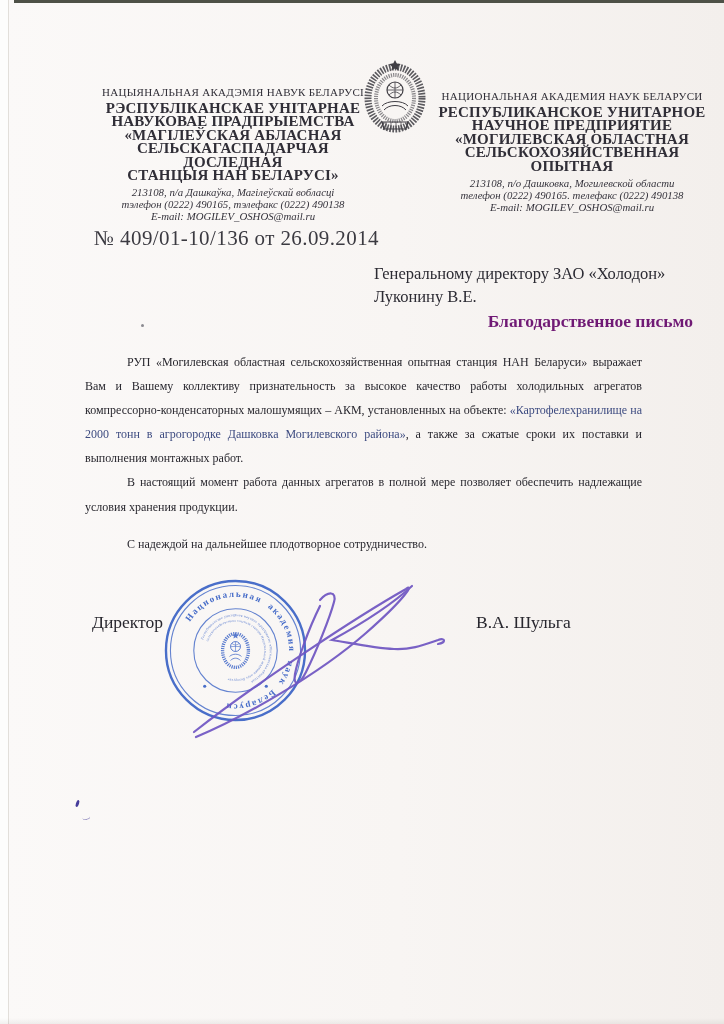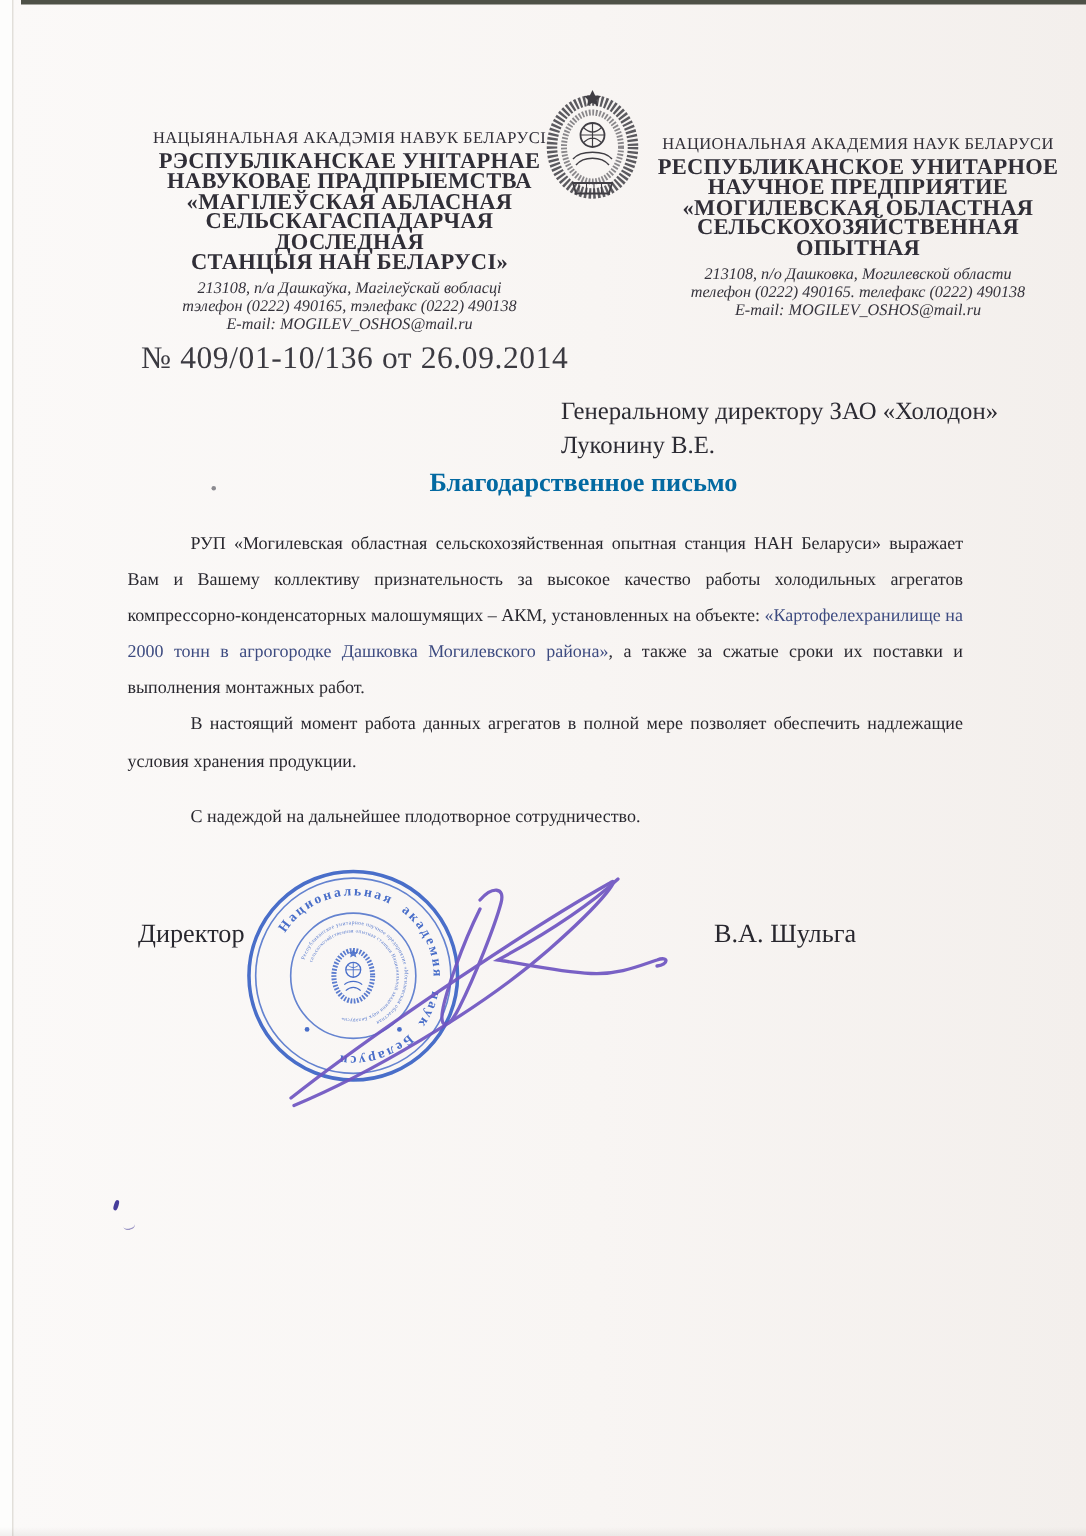--- a/index.html
+++ b/index.html
@@ -21,21 +21,21 @@
   .org-line{font-weight:bold;font-size:15px;line-height:13.4px;letter-spacing:.2px;color:#302e37;}
   .addr{font-style:italic;font-size:10.8px;line-height:11.8px;margin-top:5px;color:#35333c;}
   .addr div{white-space:nowrap;}
 
   .emblem{position:absolute;left:362px;top:56px;width:66px;height:78px;}
 
   .ref-line{position:absolute;left:94px;top:226px;font-size:21px;letter-spacing:.4px;color:#3b3a41;white-space:nowrap;}
 
   .addressee{position:absolute;left:374px;top:262px;font-size:16.5px;line-height:23px;color:#2c2b33;}
 
-  .doc-title{position:absolute;left:85px;top:311px;width:608px;text-align:center;font-weight:bold;font-size:17.5px;color:#0369a1;}
+  .doc-title{position:absolute;left:85px;top:311px;width:608px;text-align:right;font-weight:bold;font-size:17.5px;color:#701a75;}
 
   .body-text{position:absolute;left:85px;top:350px;width:557px;font-size:12px;line-height:24.1px;color:#28272e;}
   .body-text p{margin:0;text-align:justify;text-indent:42px;}
   .body-text p.closing{margin-top:13px;text-align:left;}
   .object-name{color:#3d4b80;}
 
   .director-label{position:absolute;left:92px;top:612px;font-size:17.5px;color:#28272e;}
   .signer-name{position:absolute;left:454px;top:612px;font-size:17.5px;color:#28272e;margin-left:22px;}
 
   .stamp{position:absolute;left:162px;top:577px;width:147px;height:147px;opacity:.92;}

